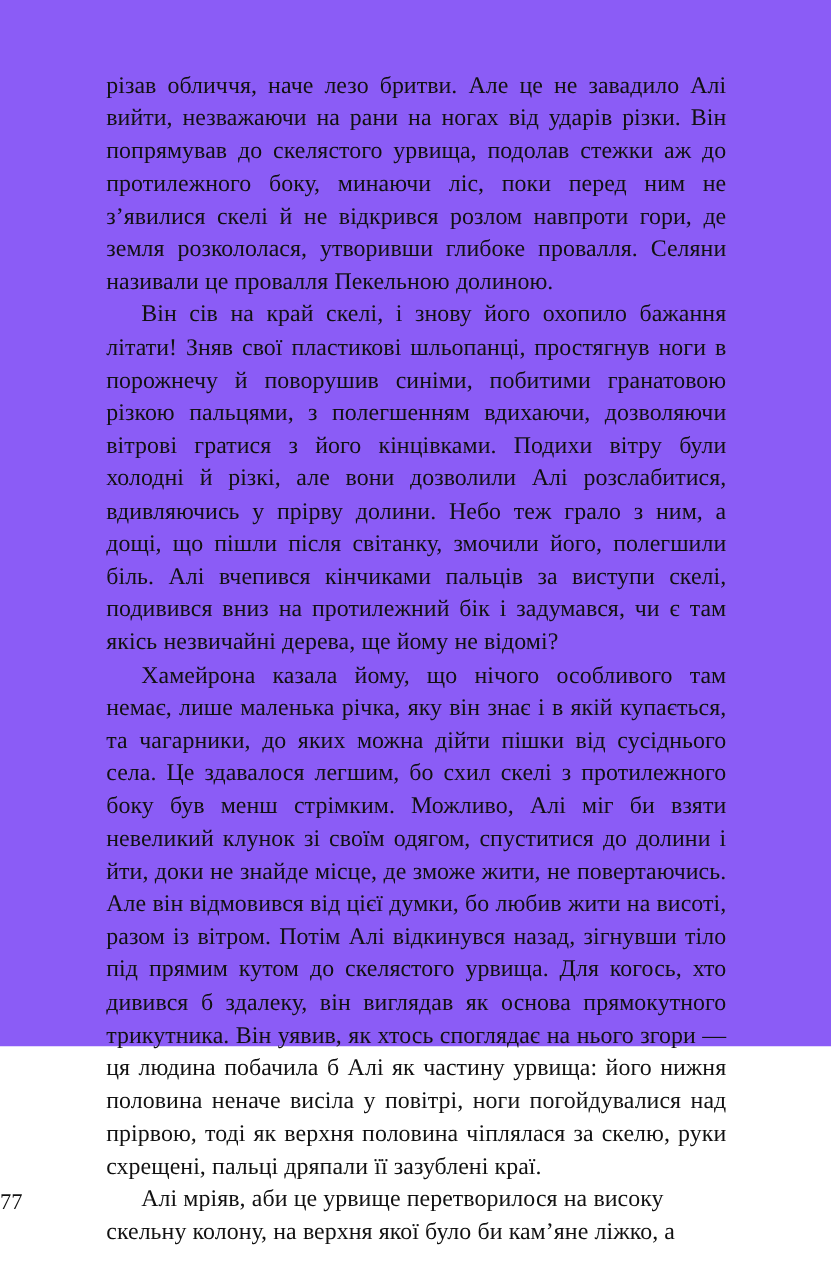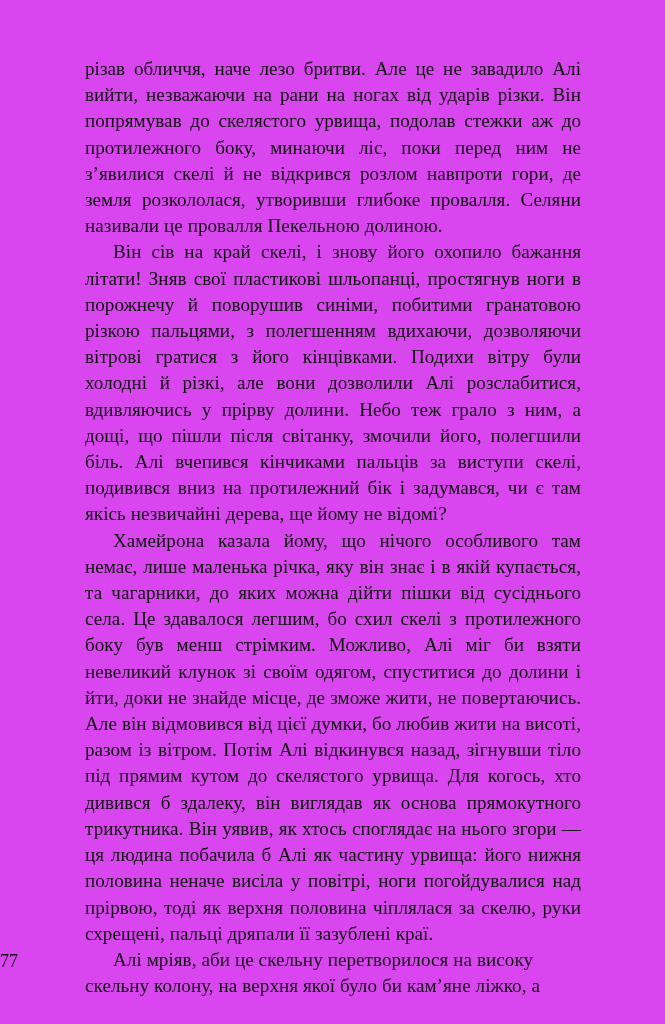--- a/index.html
+++ b/index.html
@@ -14,22 +14,22 @@
     font-family: "Liberation Serif", "DejaVu Serif", serif;
     color: #111111;
     overflow: hidden;
   }
 
   #page {
     position: absolute;
     left: 0;
     top: 0;
     width: 665px;
-    height: 1024px;
-    background: #d946ef;
+    height: 837px;
+    background: #8b5cf6;
   }
 
   #text-block {
     position: absolute;
     left: 85px;
     top: 56px;
     width: 496px;
   }
 
   .para {
@@ -78,21 +78,21 @@
 
   <div id="text-block">
 
     <p class="para no-indent">різав обличчя, наче лезо бритви. Але це не завадило Алі вийти, незважаючи на рани на ногах від ударів різки. Він попрямував до скелястого урвища, подолав стежки аж до протилежного боку, минаючи ліс, поки перед ним не з’явилися скелі й не відкрився розлом навпроти гори, де земля розкололася, утворивши глибоке провалля. Селяни називали це провалля Пекельною долиною.</p>
 
     <p class="para">Він сів на край скелі, і знову його охопило бажання літати! Зняв свої пластикові шльопанці, простягнув ноги в порожнечу й поворушив синіми, побитими гранатовою різкою пальцями, з полегшенням вдихаючи, дозволяючи вітрові гратися з його кінцівками. Подихи вітру були холодні й різкі, але вони дозволили Алі розслабитися, вдивляючись у прірву долини. Небо теж грало з ним, а дощі, що пішли після світанку, змочили його, полегшили біль. Алі вчепився кінчиками пальців за виступи скелі, подивився вниз на протилежний бік і задумався, чи є там якісь незвичайні дерева, ще йому не відомі?</p>
 
     <p class="para">Хамейрона казала йому, що нічого особливого там немає, лише маленька річка, яку він знає і в якій купається, та чагарники, до яких можна дійти пішки від сусіднього села. Це здавалося легшим, бо схил скелі з протилежного боку був менш стрімким. Можливо, Алі міг би взяти невеликий клунок зі своїм одягом, спуститися до долини і йти, доки не знайде місце, де зможе жити, не повертаючись. Але він відмовився від цієї думки, бо любив жити на висоті, разом із вітром. Потім Алі відкинувся назад, зігнувши тіло під прямим кутом до скелястого урвища. Для когось, хто дивився б здалеку, він виглядав як основа прямокутного трикутника. Він уявив, як хтось споглядає на нього згори — ця людина побачила б Алі як частину урвища: його нижня половина неначе висіла у повітрі, ноги погойдувалися над прірвою, тоді як верхня половина чіплялася за скелю, руки схрещені, пальці дряпали її зазублені краї.</p>
 
     <p class="para cut">
-        <span class="justified-line" style="text-indent:28px">Алі мріяв, аби це скельну перетворилося на високу</span>
+        <span class="justified-line" style="text-indent:28px">Алі мріяв, аби це урвище перетворилося на високу</span>
         <span class="justified-line">скельну колону, на верхня якої було би кам’яне ліжко, а</span>
       </p>
 
   </div>
 
   <div id="page-number">77</div>
 
 </div>
 
 </body></html>

